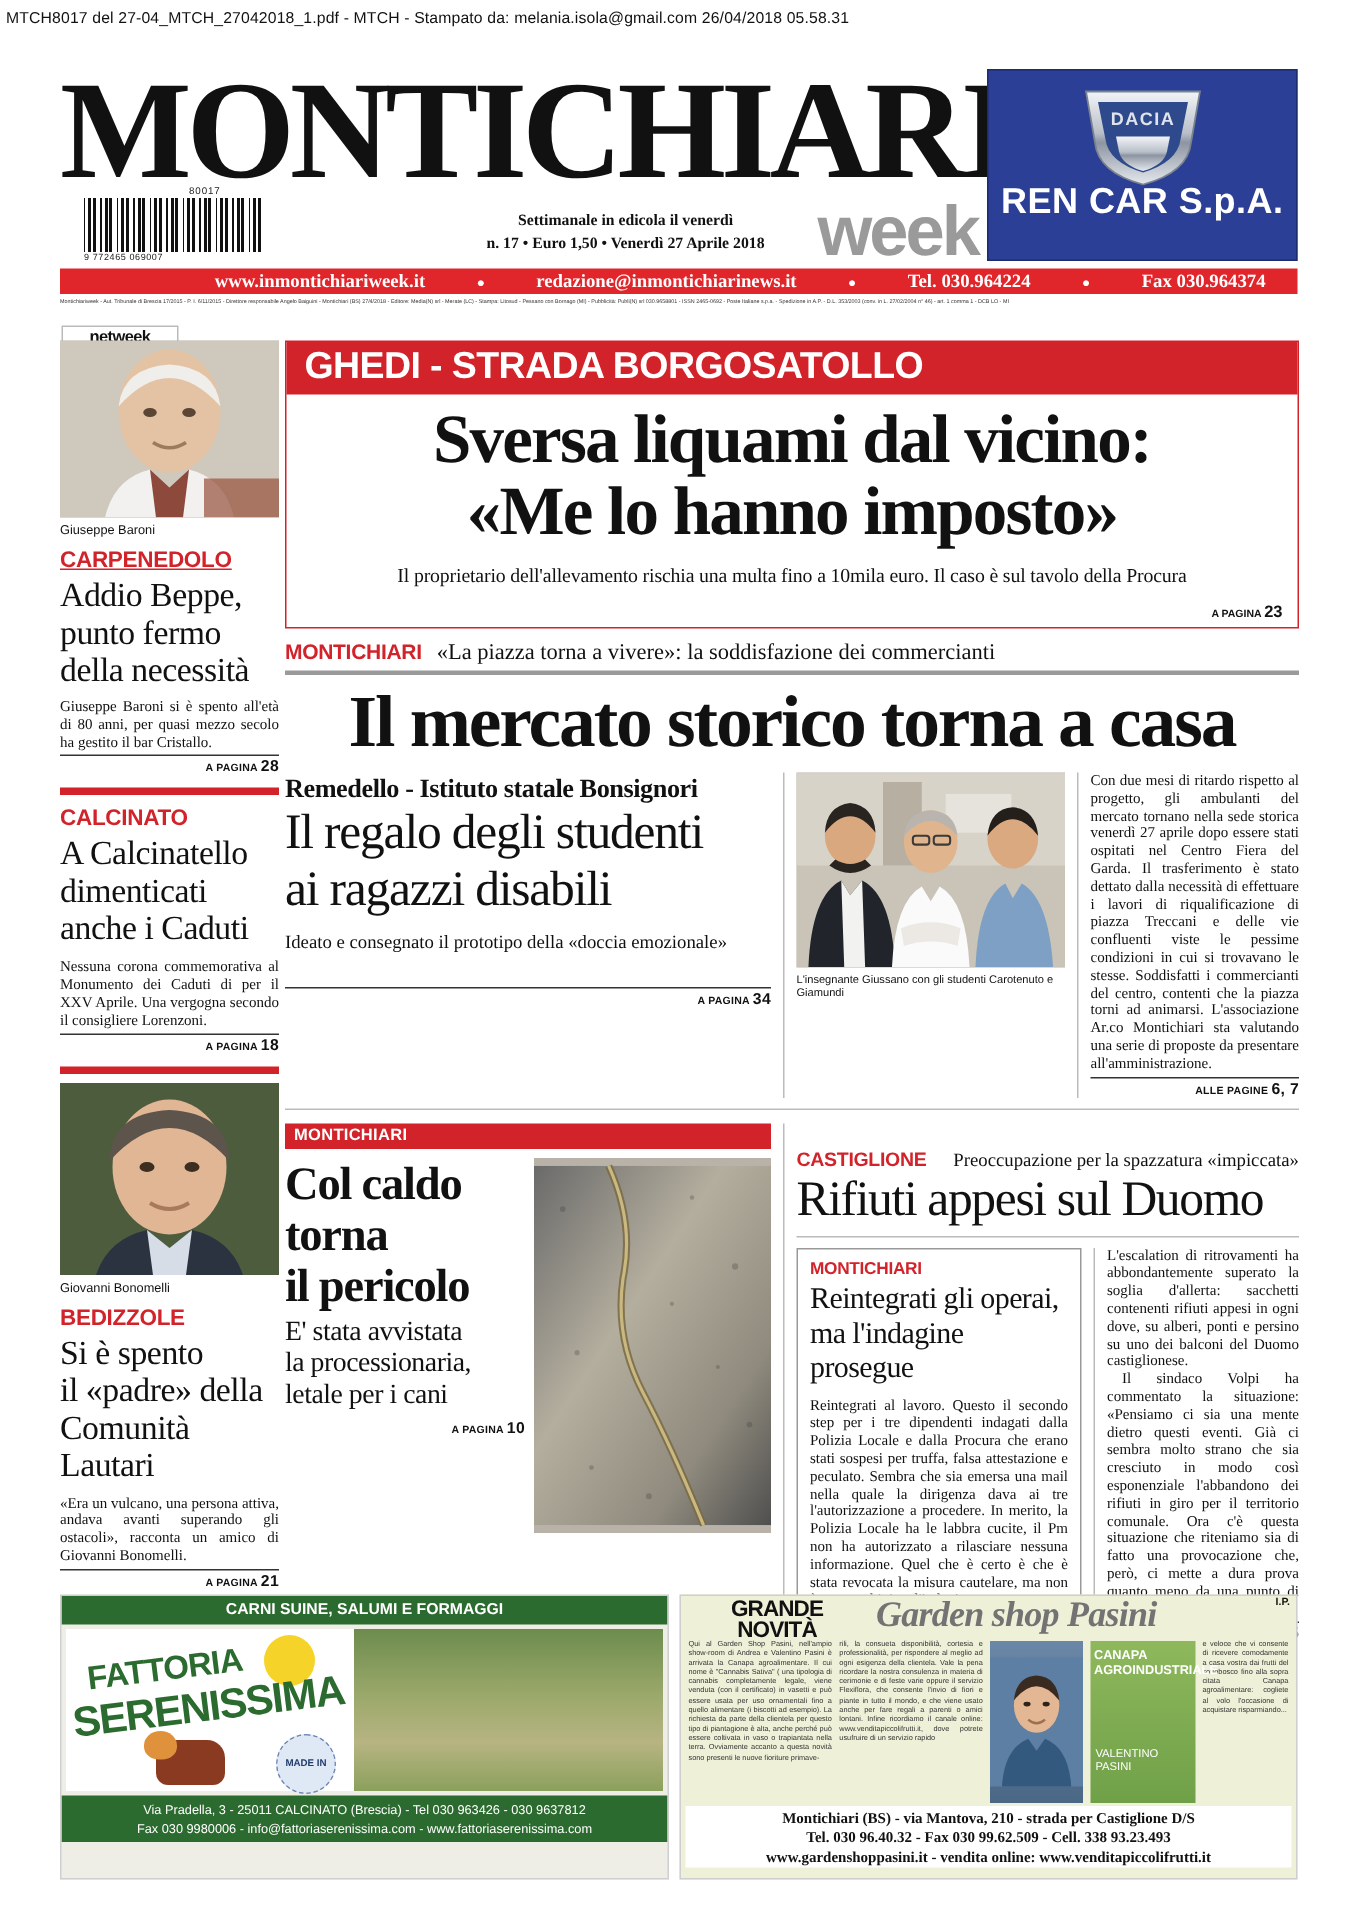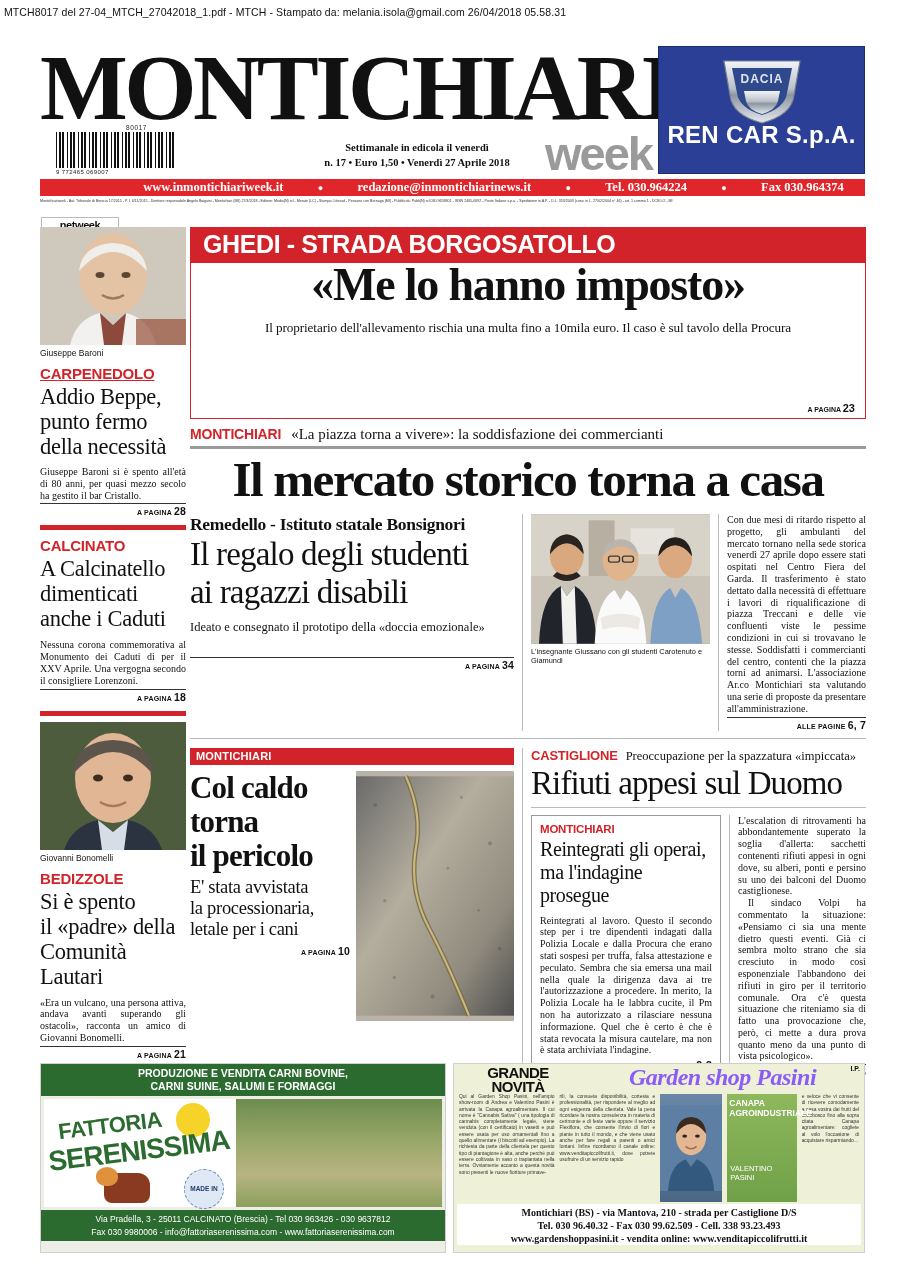--- a/index.html
+++ b/index.html
@@ -94,21 +94,21 @@
   .ser2{position:absolute;left:4px;top:36px;font-family:"Liberation Sans",sans-serif;font-weight:700;font-size:28px;color:#2c6b2f;transform:rotate(-7deg);letter-spacing:-1px;}
   .sun{position:absolute;right:24px;top:4px;width:34px;height:34px;border-radius:50%;background:#f5d328;}
   .cow{position:absolute;left:60px;top:74px;width:46px;height:30px;background:#8b3a22;border-radius:10px 12px 8px 8px;}
   .cowhead{position:absolute;left:52px;top:68px;width:22px;height:19px;background:#e0913c;border-radius:50% 50% 45% 45%;}
   .madein{position:absolute;left:140px;top:70px;width:38px;height:38px;border-radius:50%;background:#dfe8f5;border:1px dashed #6d86b5;font-family:"Liberation Sans",sans-serif;font-size:6.5px;font-weight:700;color:#223c6b;text-align:center;line-height:38px;}
   .ad1-photo{flex:1;background:linear-gradient(180deg,#6c8c4e 0%,#9aa86a 40%,#b7b482 70%,#8ba05c 100%);margin-left:2px;}
   .ad1-foot{background:#2c6b2f;color:#fff;font-family:"Liberation Sans",sans-serif;font-size:8.5px;text-align:center;line-height:12.5px;padding:3px 0;}
 
   .ad2-head{position:relative;height:30px;}
   .grande{position:absolute;left:4px;top:2px;font-family:"Liberation Sans",sans-serif;font-weight:700;font-size:15px;color:#111;line-height:14px;text-align:center;width:120px;letter-spacing:-.6px;}
-  .gardenlogo{position:absolute;left:130px;top:0px;font-family:"Liberation Serif",serif;font-style:italic;font-weight:700;font-size:24px;color:#8b5cf6;letter-spacing:-.5px;margin-left:45px;}
+  .gardenlogo{position:absolute;left:130px;top:0px;font-family:"Liberation Serif",serif;font-style:italic;font-weight:700;font-size:24px;color:#737373;letter-spacing:-.5px;}
   .ip{position:absolute;right:4px;top:1px;font-family:"Liberation Sans",sans-serif;font-weight:700;font-size:7px;color:#111;}
   .ad2-cols{display:flex;gap:5px;padding:0 5px;height:108px;}
   .ad2-col{width:120px;font-family:"Liberation Sans",sans-serif;font-size:4.9px;line-height:6.3px;text-align:justify;color:#333;}
   .ad2-img{width:78px;background:linear-gradient(180deg,#6b87a8 0%,#4a6786 100%);position:relative;}
   .ad2-green{width:72px;background:linear-gradient(180deg,#8fb85c 0%,#6fa048 100%);position:relative;padding-left:12px;}
   .canapa{position:absolute;left:2px;top:4px;font-family:"Liberation Sans",sans-serif;font-weight:700;font-size:8.5px;color:#fff;line-height:10px;}
   .vpasini{position:absolute;left:3px;bottom:20px;font-family:"Liberation Sans",sans-serif;font-size:7.5px;color:#fff;}
   .ad2-foot{font-family:"Liberation Serif",serif;font-weight:700;font-size:10px;text-align:center;line-height:13px;color:#111;padding-top:2px;background:#fff;margin:2px 3px 0 3px;}
 </style>
 </head>
@@ -229,20 +229,21 @@
         <span>A PAGINA</span>
         <b>21</b>
       </div>
     </div>
   </div>
 
   <div class="main">
 
     <div class="boxstory">
       <div class="redband">GHEDI - STRADA BORGOSATOLLO</div>
+      <div class="hl-huge">Sversa liquami dal vicino:</div>
       <div class="hl-huge" style="margin-top:-4px;">«Me lo hanno imposto»</div>
       <div class="sub-one">Il proprietario dell'allevamento rischia una multa fino a 10mila euro. Il caso è sul tavolo della Procura</div>
       <div class="apagina-in">
         <span>A PAGINA</span>
         <b>23</b>
       </div>
     </div>
 
     <div class="striprow">
       <span class="strip-kick">MONTICHIARI</span>
@@ -342,21 +343,21 @@
                     <circle cx="80" cy="230" r="2.1"></circle>
                     <circle cx="128" cy="140" r="1.4"></circle>
                 </g>
               </svg>
             </div>
           </div>
         </div>
       </div>
 
       <div class="low-b">
-        <div class="striprow" style="margin-top:0;gap:8px;">
+        <div class="striprow" style="margin-top:16px;gap:8px;justify-content:space-between;">
           <span class="strip-kick" style="font-size:13px;">CASTIGLIONE</span>
           <span class="strip-txt" style="font-size:12.5px;">Preoccupazione per la spazzatura «impiccata»</span>
         </div>
         <div class="hl-duomo">Rifiuti appesi sul Duomo</div>
         <div class="grayrule" style="height:1px;background:#bbb;margin-top:6px;"></div>
 
         <div style="display:flex;margin-top:7px;">
           <div style="width:190px;">
             <div class="innerbox">
               <div class="kicker" style="font-size:11.5px;line-height:13px;">MONTICHIARI</div>
@@ -379,21 +380,20 @@
           </div>
         </div>
       </div>
     </div>
   </div>
 
   <div class="ads">
 
     <div class="ad1">
       <div class="ad1-top">
-        <div>PRODUZIONE E VENDITA CARNI BOVINE,</div>
         <div>CARNI SUINE, SALUMI E FORMAGGI</div>
       </div>
       <div class="ad1-mid">
         <div class="ad1-logo">
           <div class="sun"></div>
           <div class="ser1">FATTORIA</div>
           <div class="ser2">SERENISSIMA</div>
           <div class="cow"></div>
           <div class="cowhead"></div>
           <div class="madein">MADE IN</div>

